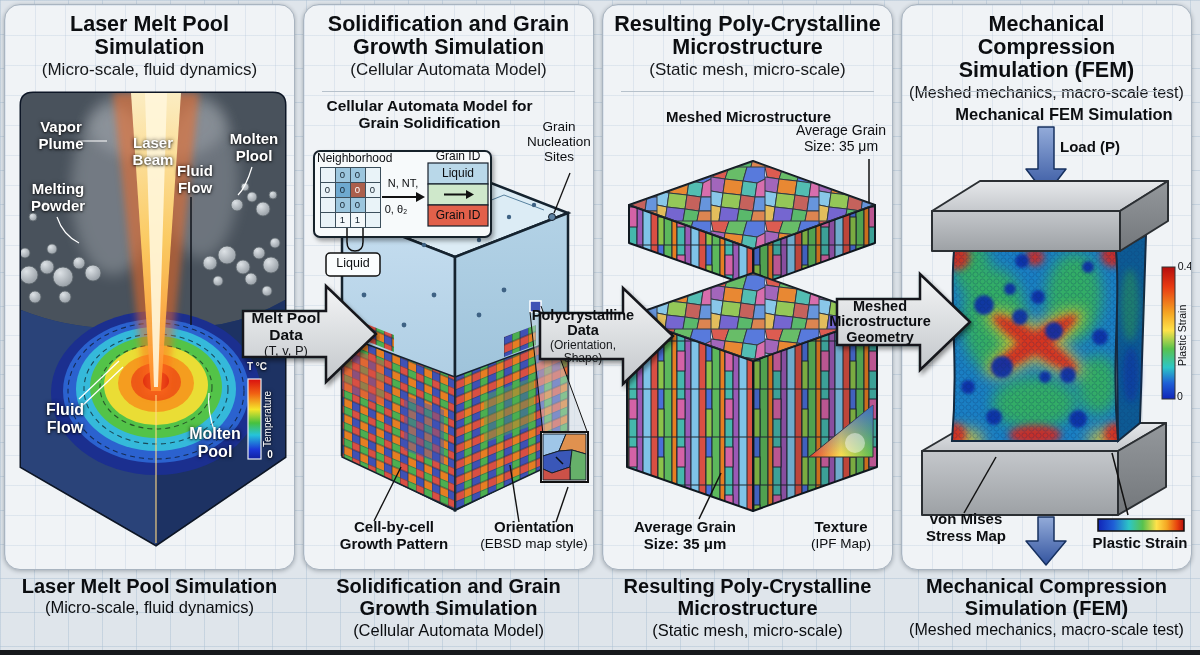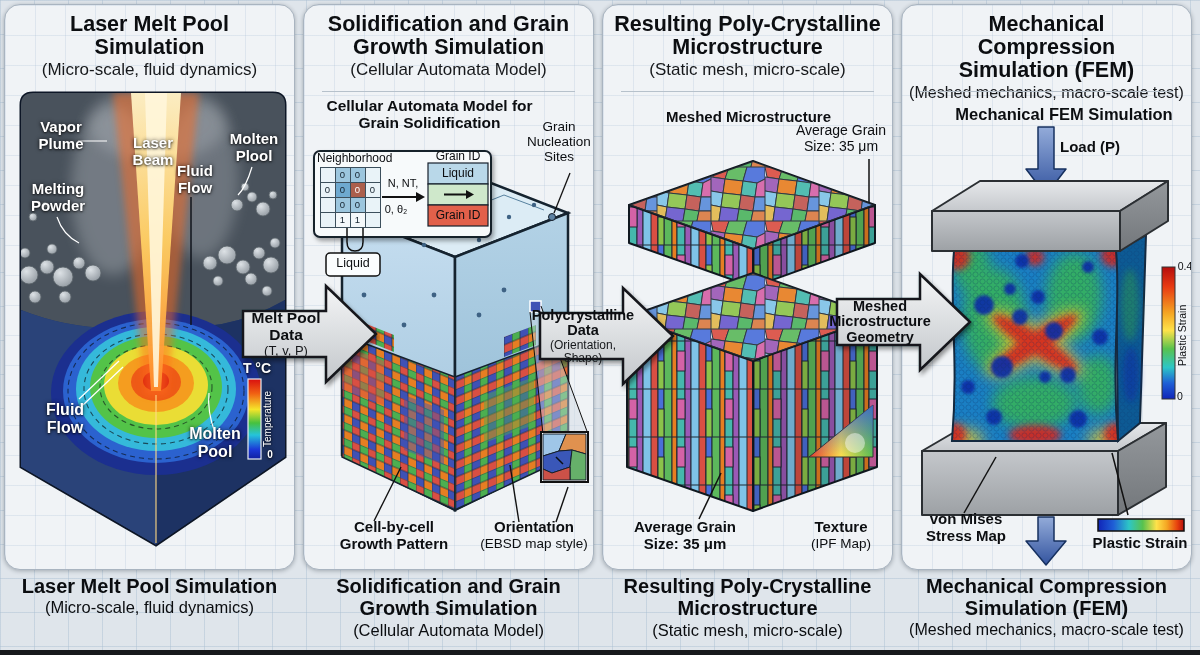--- a/index.html
+++ b/index.html
@@ -152,21 +152,21 @@
       </g>
     </svg>
 
     <div class="lbl lw" style="left:24px;top:114px;width:64px">Vapor Plume</div>
     <div class="lbl lw" style="left:118px;top:130px;width:60px">Laser Beam</div>
     <div class="lbl lw" style="left:165px;top:158px;width:50px">Fluid Flow</div>
     <div class="lbl lw" style="left:218px;top:126px;width:62px">Molten Plool</div>
     <div class="lbl lw" style="left:18px;top:176px;width:70px">Melting Powder</div>
     <div class="lbl lw" style="left:34px;top:396px;width:52px;font-weight:700;font-size:16px">Fluid Flow</div>
     <div class="lbl lw" style="left:178px;top:420px;width:64px;font-weight:700;font-size:16px">Molten Pool</div>
-    <div class="lbl lw" style="left:236px;top:356px;width:32px;font-size:14px">T °C</div>
+    <div class="lbl lw" style="left:236px;top:356px;width:32px;font-size:10px">T °C</div>
     <div class="lbl lw vtext" style="left:257px;top:374px;height:80px;font-size:10px;font-weight:400">Temperature</div>
     <div class="lbl lw" style="left:258px;top:444px;width:14px;font-size:10px">0</div>
   </div>
 
   <div class="panel" style="left:303px">
     <div class="p-title" style="max-width:262px">Solidification and Grain Growth Simulation</div>
     <div class="p-sub">(Cellular Automata Model)</div>
     <div class="hdr-rule"></div>
 
     <svg class="ill" viewBox="0 0 291 566">

